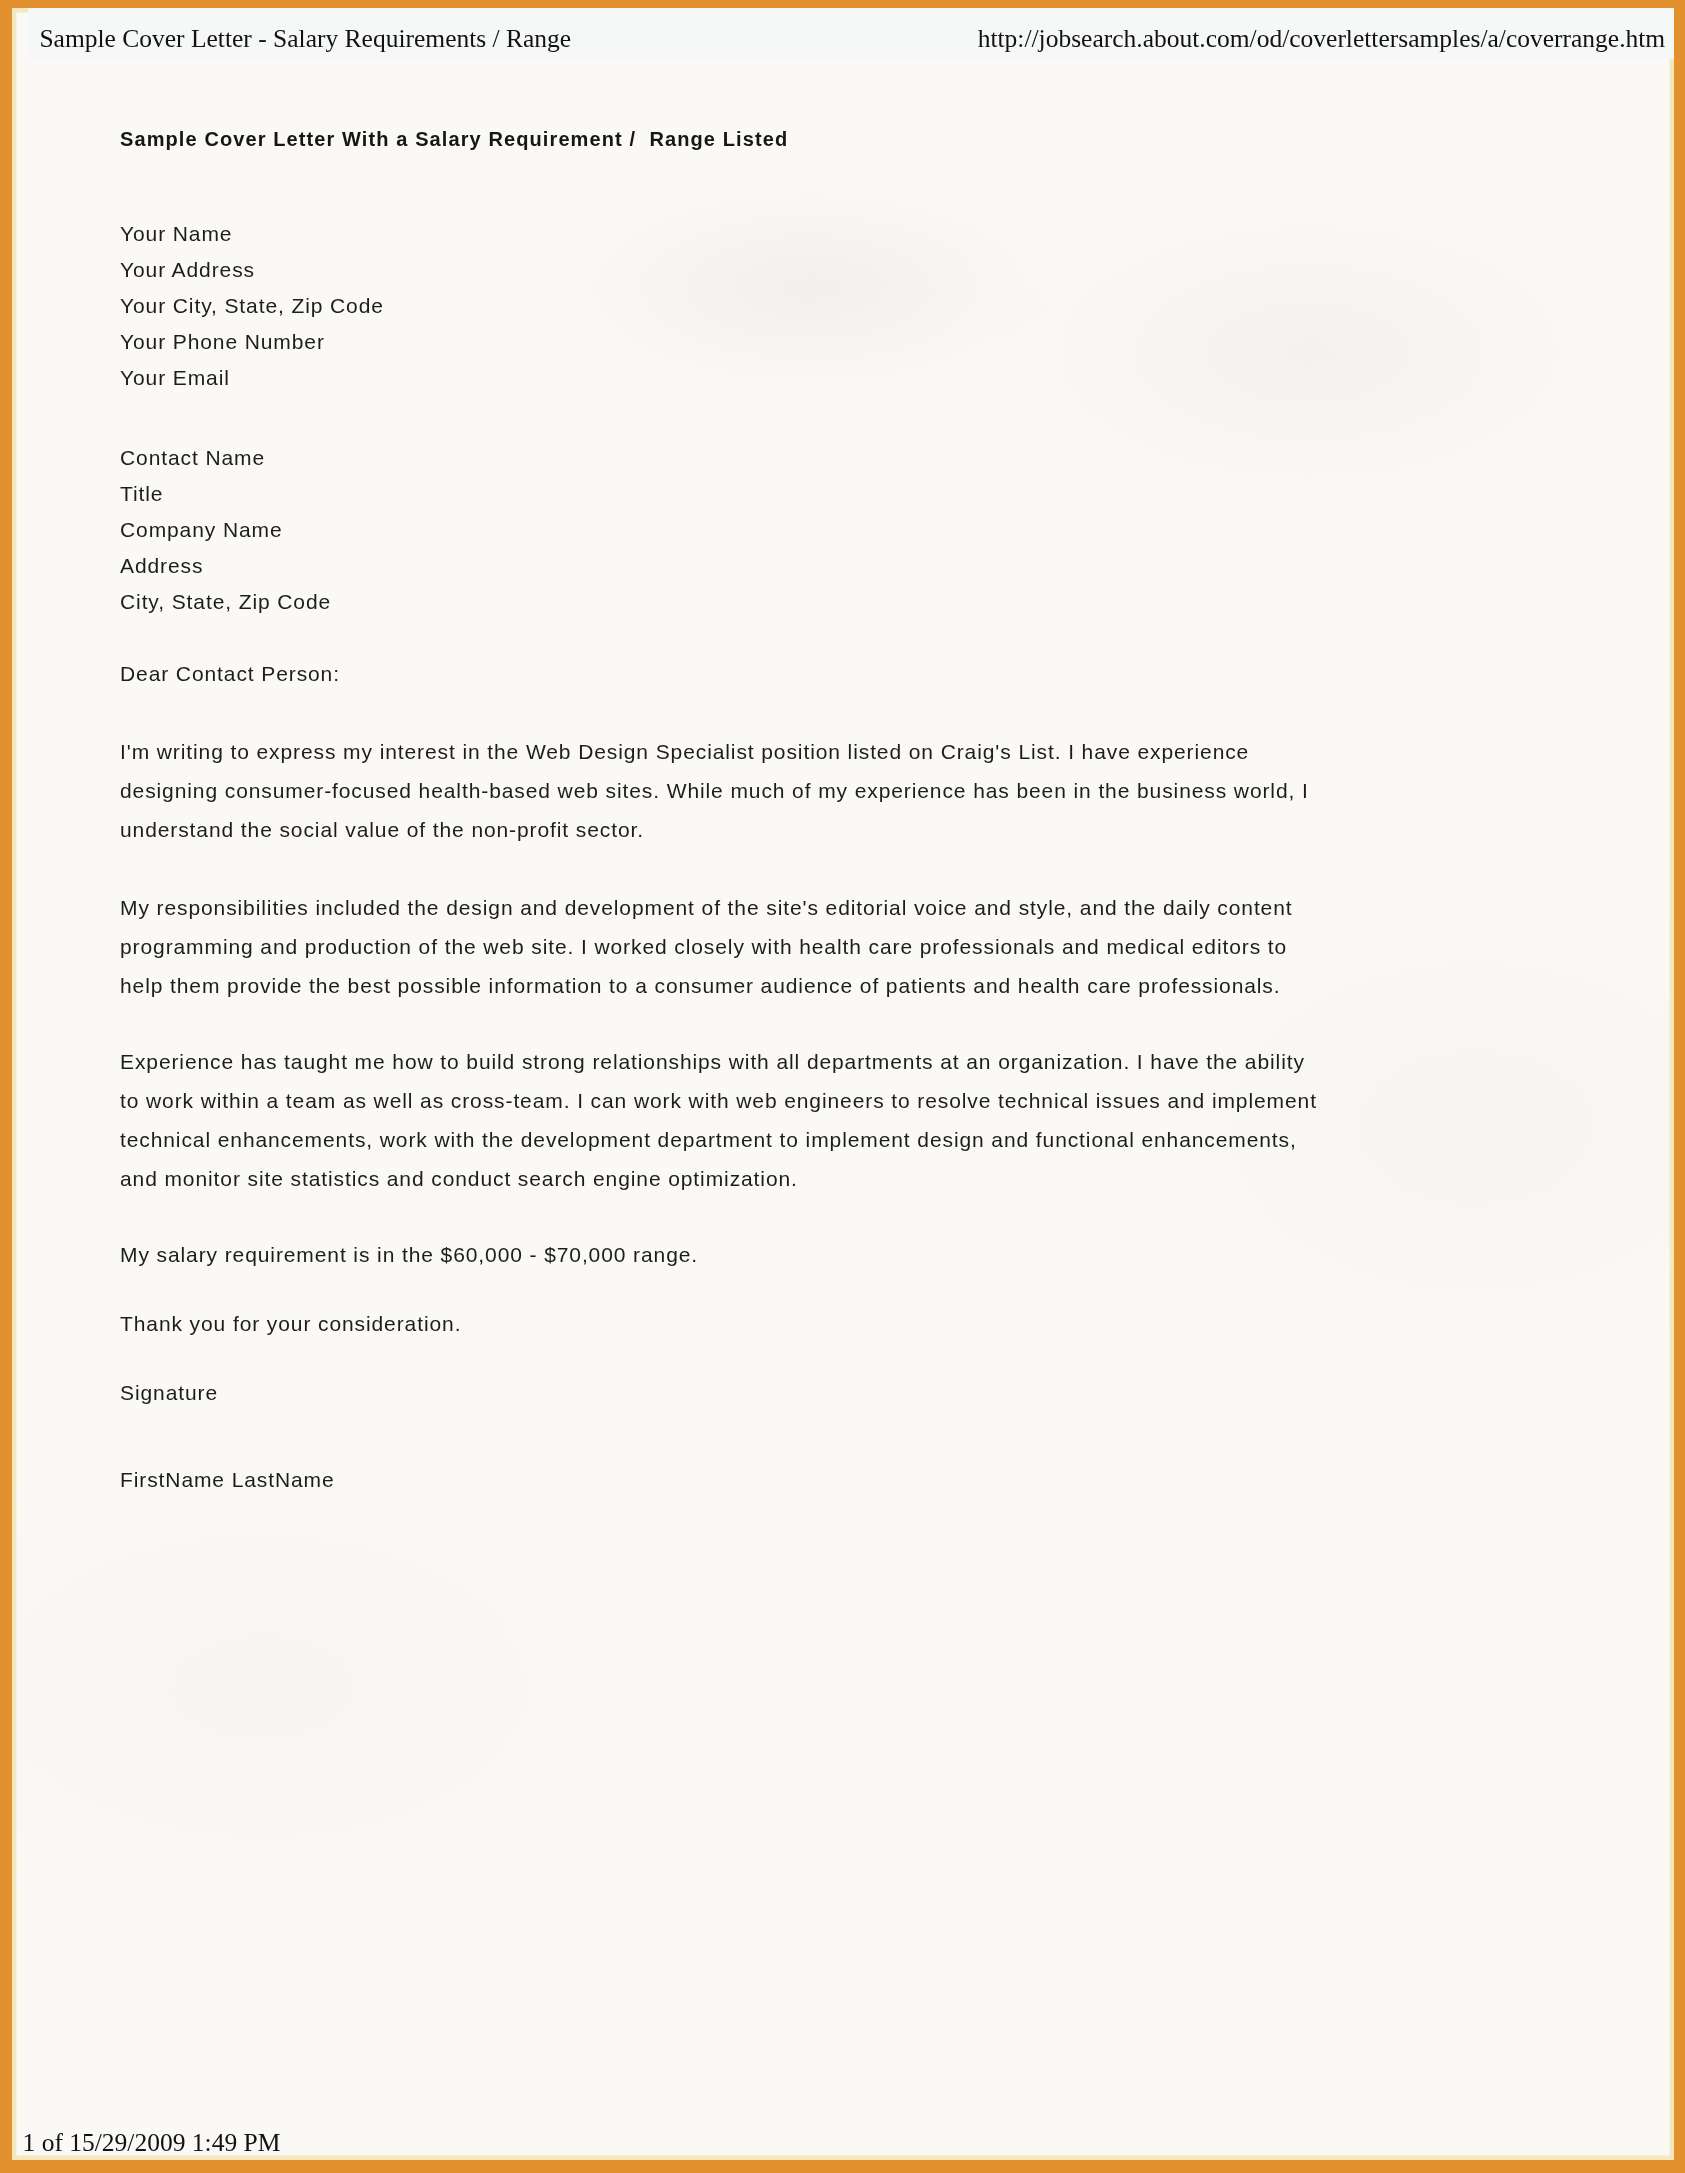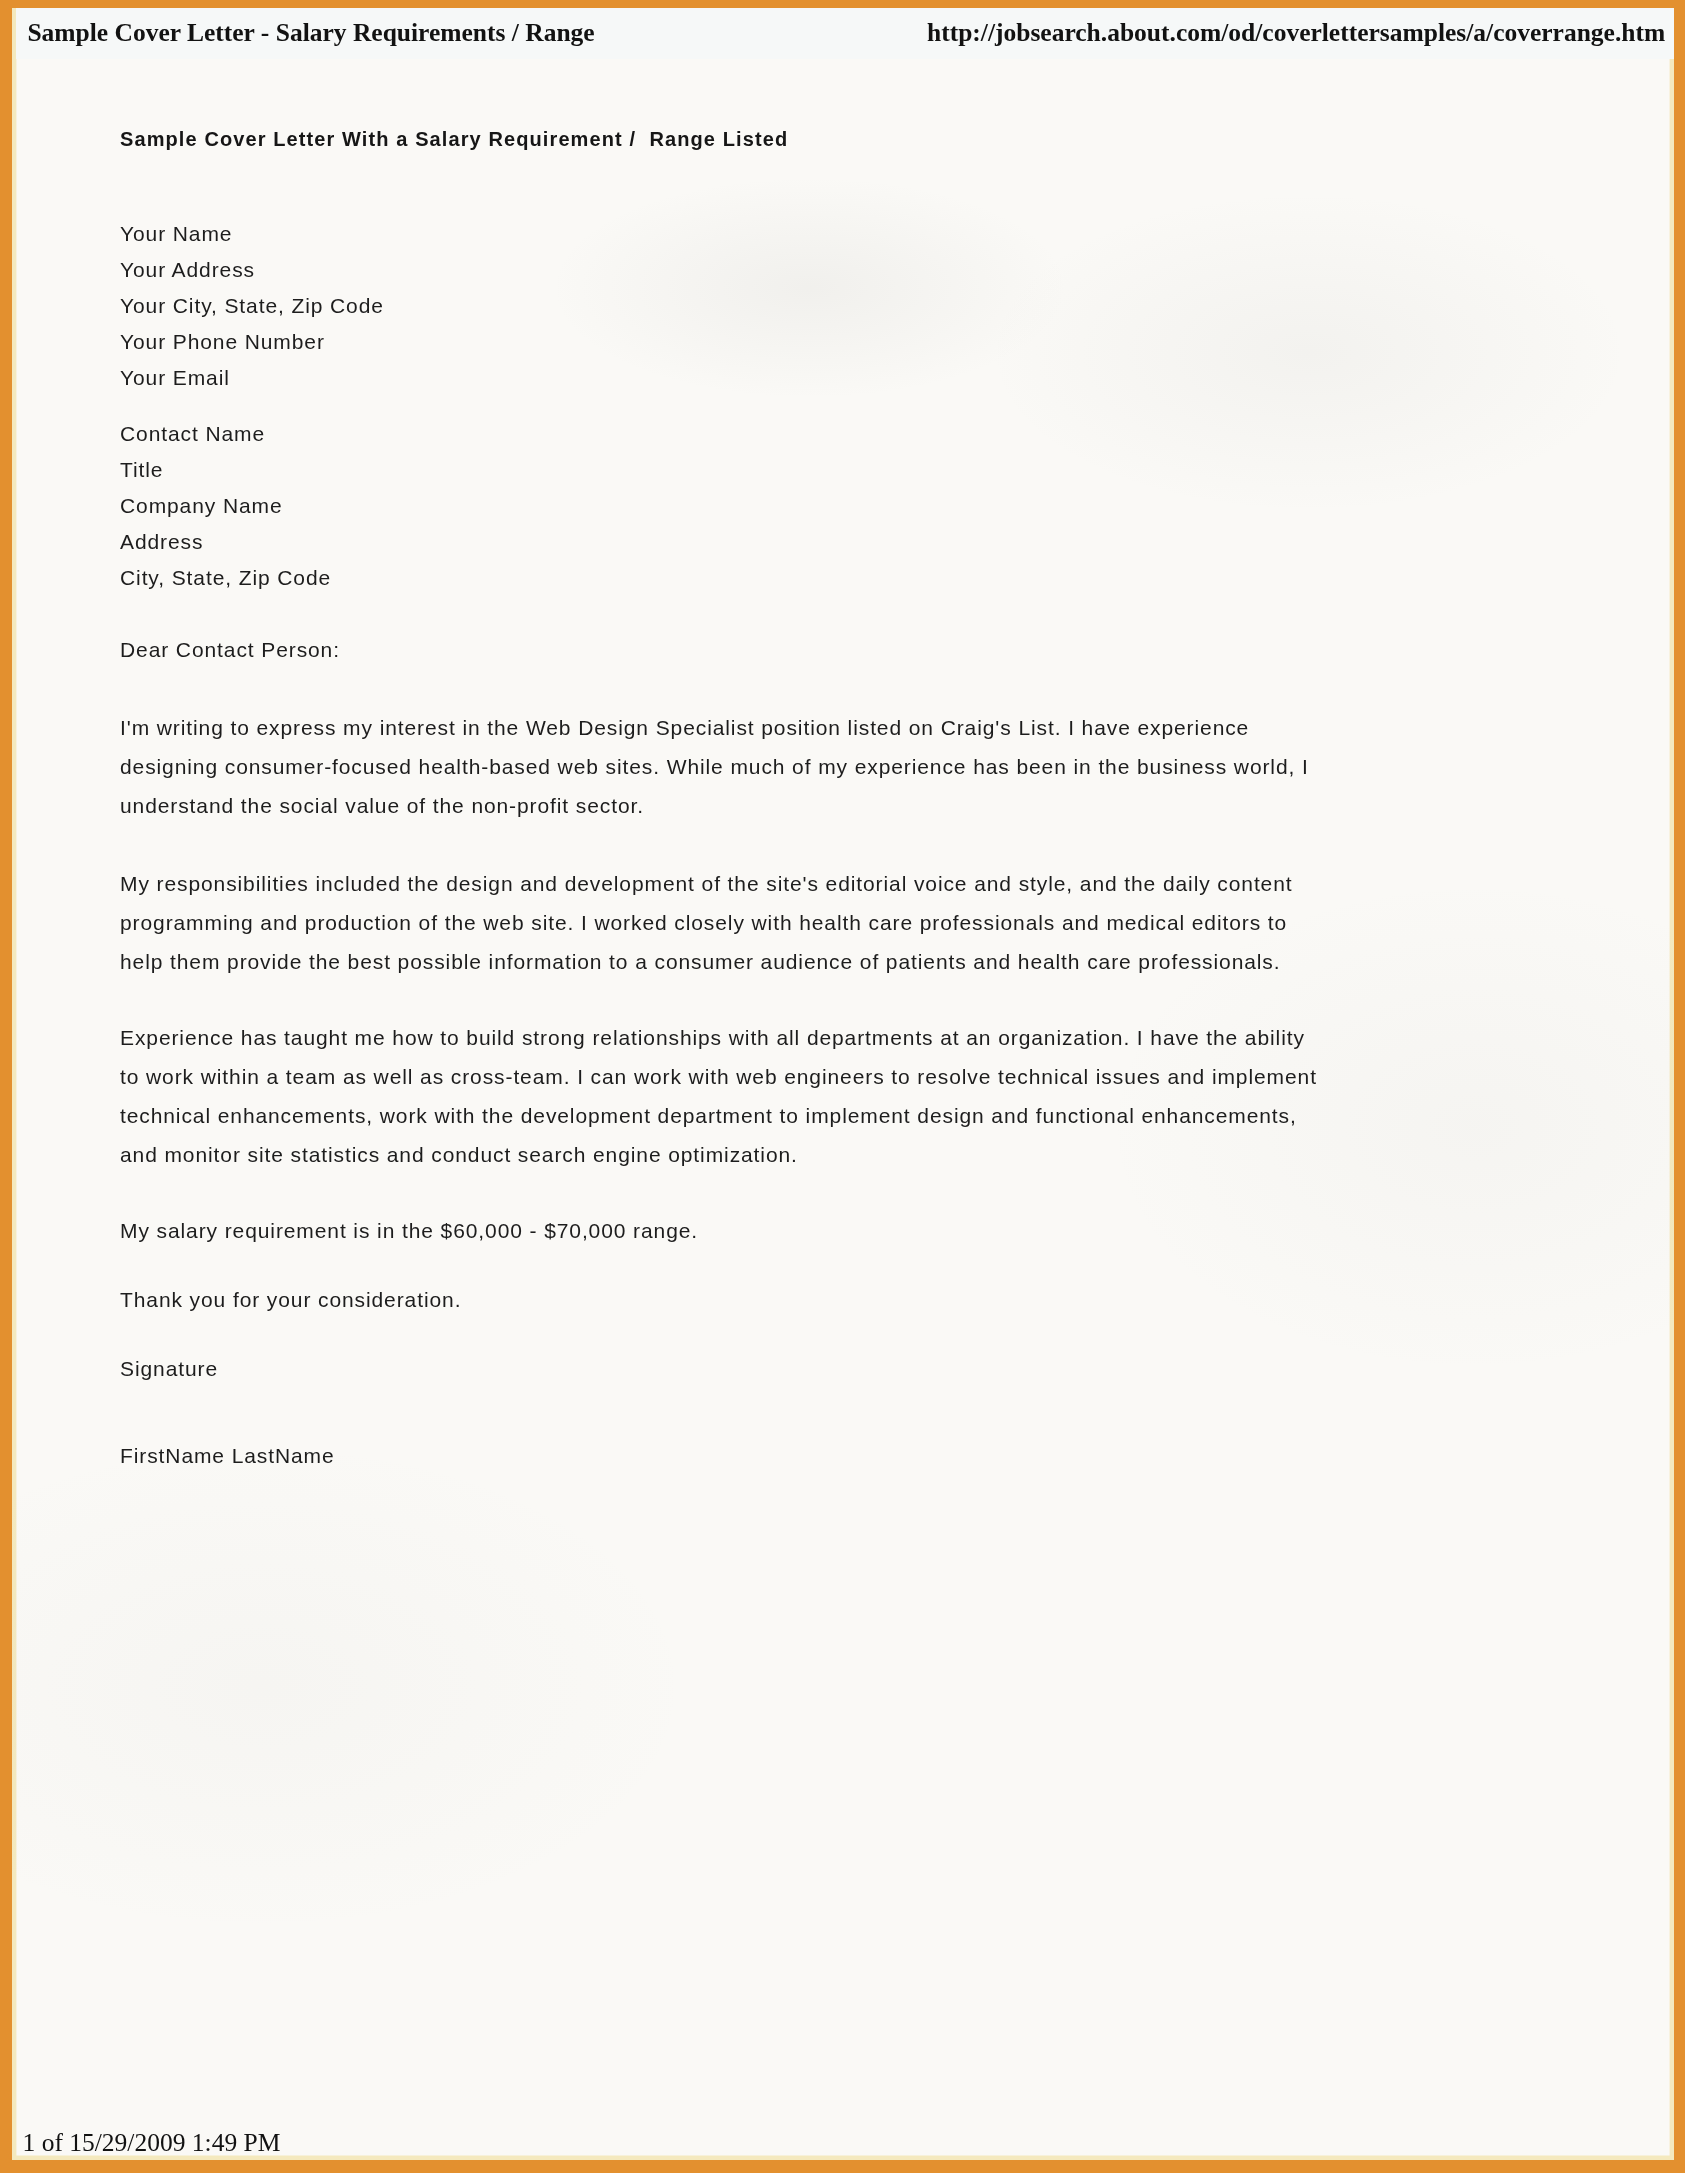--- a/index.html
+++ b/index.html
@@ -28,35 +28,34 @@
     pointer-events: none;
     background:
       radial-gradient(ellipse 369px 158px at 48% 13%, rgba(160,160,155,0.10), transparent 70%),
       radial-gradient(ellipse 456px 228px at 78% 16%, rgba(160,160,155,0.08), transparent 70%),
       radial-gradient(ellipse 527px 351px at 88% 52%, rgba(170,170,165,0.06), transparent 70%),
       radial-gradient(ellipse 614px 351px at 15% 78%, rgba(170,170,165,0.05), transparent 70%);
   }
   .header-bar {
     position: absolute;
     top: 0;
-    left: 4px;
+    left: 16px;
     right: 0;
     height: 51px;
     display: flex;
     justify-content: space-between;
-    align-items: flex-start;
+    align-items: center;
     padding: 10.5px 8.8px 0 11.4px;
     box-sizing: border-box;
     background: linear-gradient(#F6F8F8, #F6F8F8);
     font-family: "Liberation Serif", serif;
     font-size: 25.5px;
     line-height: 28px;
     color: #121212;
     white-space: nowrap;
-    font-weight: bold;
   }
   .footer-bar {
     position: absolute;
     left: 0;
     right: 0;
     bottom: 0;
     display: flex;
     justify-content: flex-start;
     align-items: flex-end;
     padding: 0 7px 3.5px 10.5px;
@@ -81,21 +80,21 @@
     white-space: pre-wrap;
     color: #161616;
   }
   .block {
     white-space: pre-line;
     font-size: 21px;
     line-height: 36px;
     letter-spacing: 0.9px;
   }
   .sender-block    { margin-top: 62px; }
-  .recipient-block { margin-top: 20px; }
+  .recipient-block { margin-top: 44px; }
   .salutation      { margin-top: 36px; }
   .para {
     white-space: pre-line;
     font-size: 21px;
     line-height: 39px;
     letter-spacing: 0.9px;
   }
   .para-1      { margin-top: 40px; }
   .para-2      { margin-top: 39px; }
   .para-3      { margin-top: 37px; }

